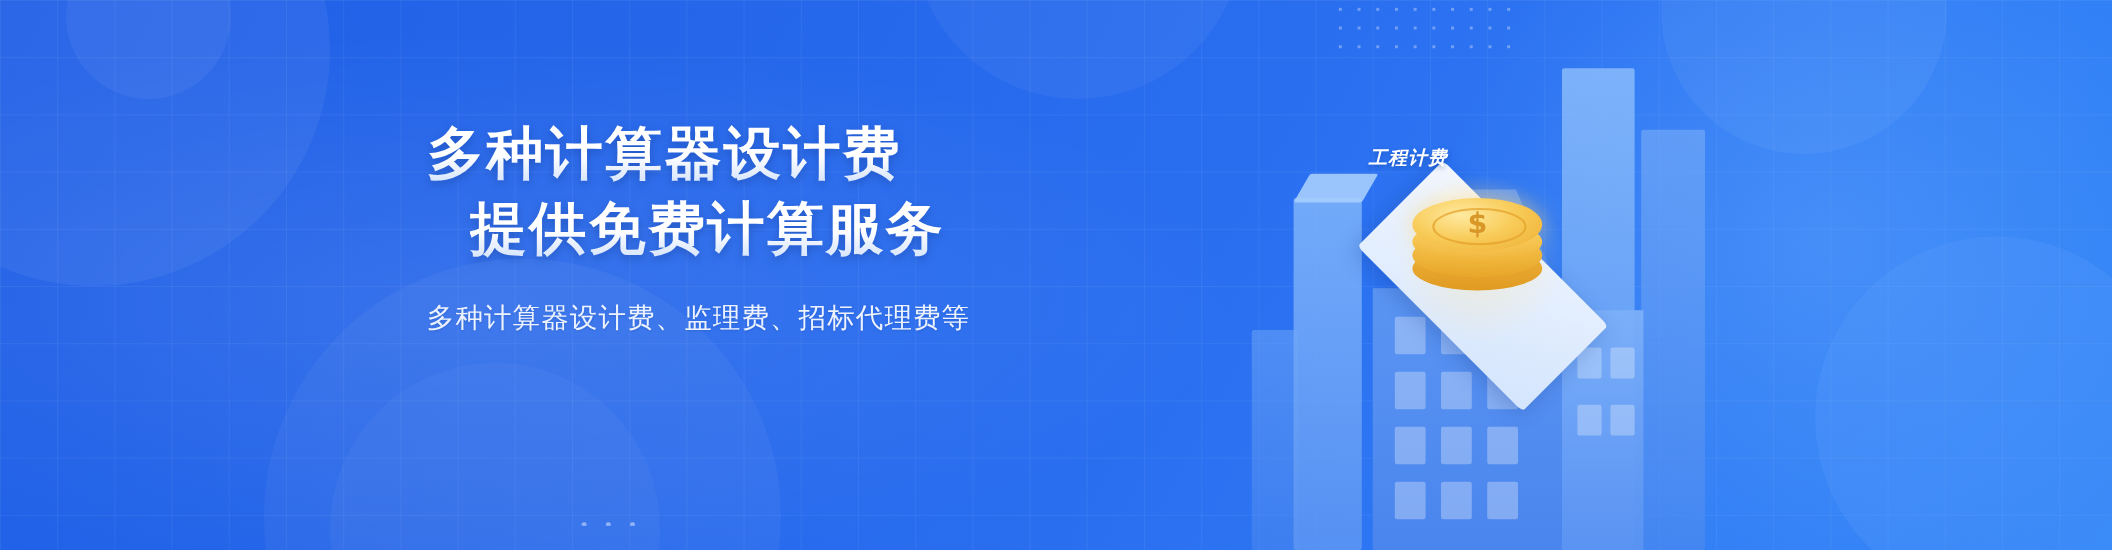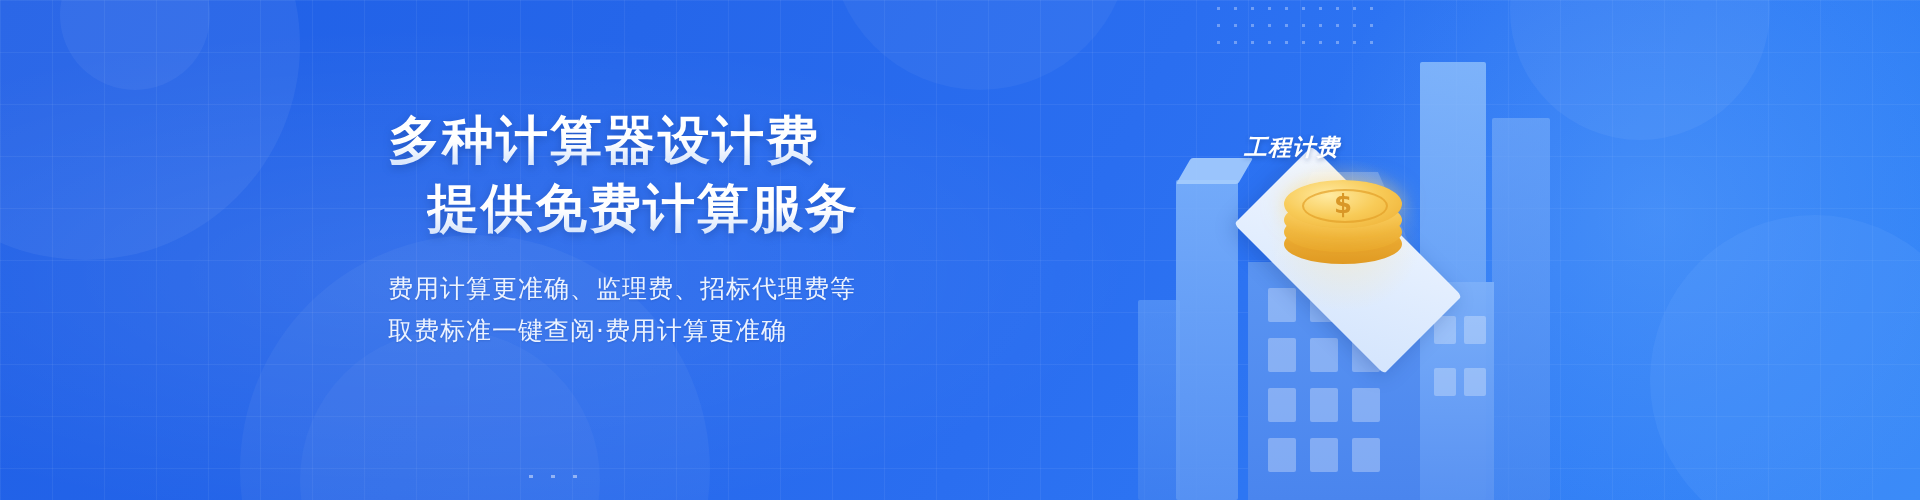--- a/index.html
+++ b/index.html
@@ -106,21 +106,21 @@
   .coin-inner{position:absolute;left:18px;top:9px;width:82px;height:30px;border-radius:50%;
     border:2px solid rgba(226,160,40,.7);}
   .coin-s{position:absolute;left:50px;top:10px;font-size:26px;line-height:28px;
     color:#d99727;font-weight:700;font-family:"DejaVu Sans",sans-serif;}
   .coin-glow{position:absolute;left:140px;top:160px;width:170px;height:150px;border-radius:50%;
     background:radial-gradient(circle,rgba(255,226,150,.38),rgba(255,226,150,0) 68%);}
 
   .badge{
     position:absolute;left:124px;top:132px;
     font-family:"DejaVu Sans","Liberation Sans",sans-serif;
-    font-style:italic;font-weight:700;font-size:23px;letter-spacing:1px;color:#ffffff;
+    font-style:italic;font-weight:700;font-size:17px;letter-spacing:1px;color:#ffffff;
     text-shadow:0 2px 5px rgba(12,45,115,.38);white-space:nowrap;
   }
   .beam{position:absolute;left:150px;top:172px;width:150px;height:96px;
     background:linear-gradient(180deg,rgba(255,255,255,.22),rgba(255,255,255,0));
     clip-path:polygon(28% 0,72% 0,100% 100%,0 100%);}
 </style>
 </head>
 <body>
 
 <div class="banner">
@@ -136,22 +136,21 @@
   <div class="circle c5"></div>
   <div class="circle c6"></div>
   <div class="circle c7"></div>
 
   <div class="dots"></div>
   <div class="dots-b"></div>
 
   <div class="copy">
     <div class="headline l1">多种计算器设计费</div>
     <div class="headline l2">提供免费计算服务</div>
-    <div class="sub">费用计算更准确、监理费、招标代理费等</div>
-    <div class="sub" style="margin-top:0">取费标准一键查阅·费用计算更准确</div>
+    <div class="sub">多种计算器设计费、监理费、招标代理费等</div>
   </div>
 
   <div class="illus">
     <div class="bar bar-d"></div>
     <div class="bar bar-a"></div>
     <div class="bar bar-a-top"></div>
     <div class="bar bar-b"></div>
     <div class="bar bar-c"></div>
 
     <div class="tower">

